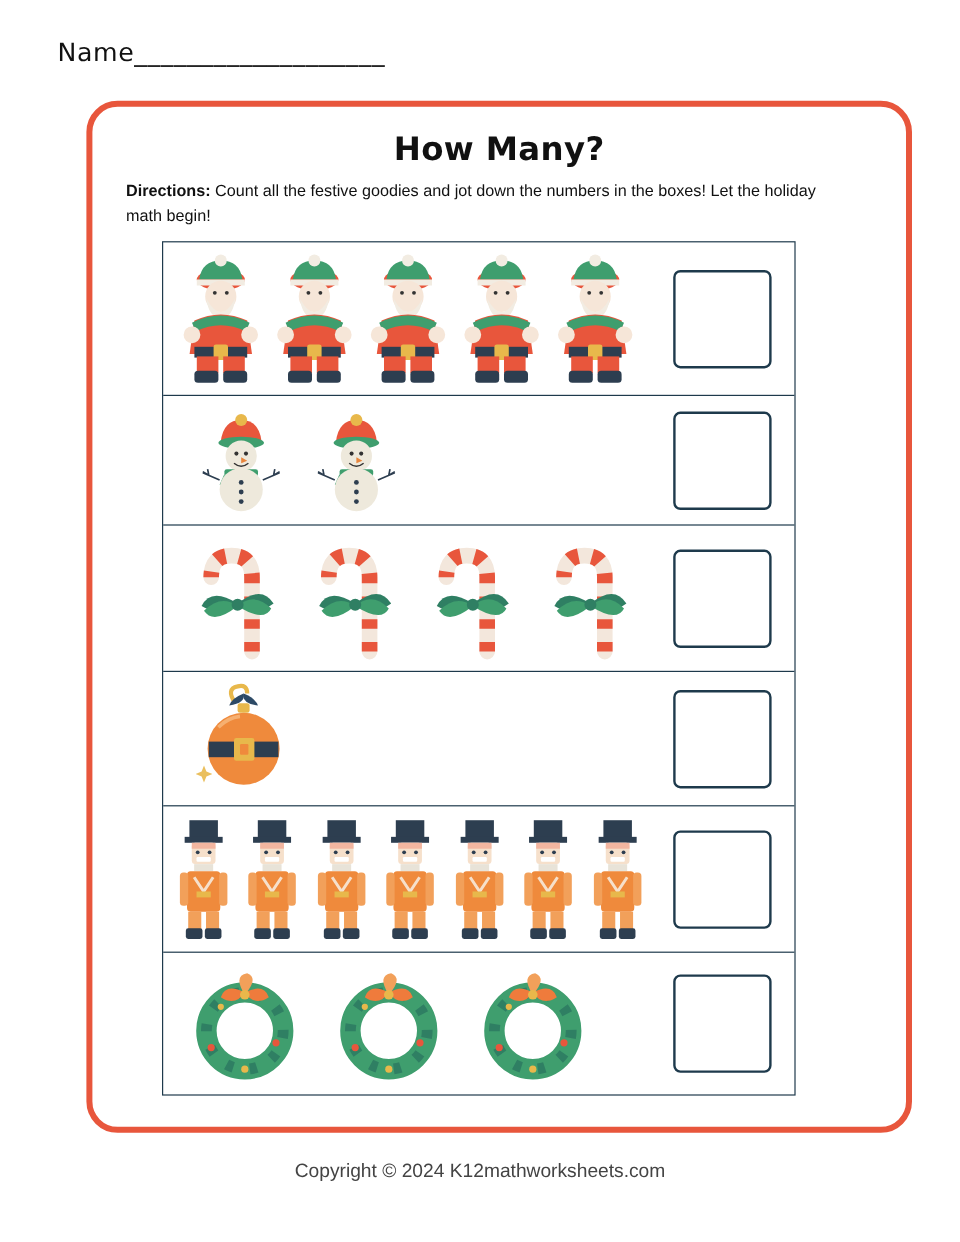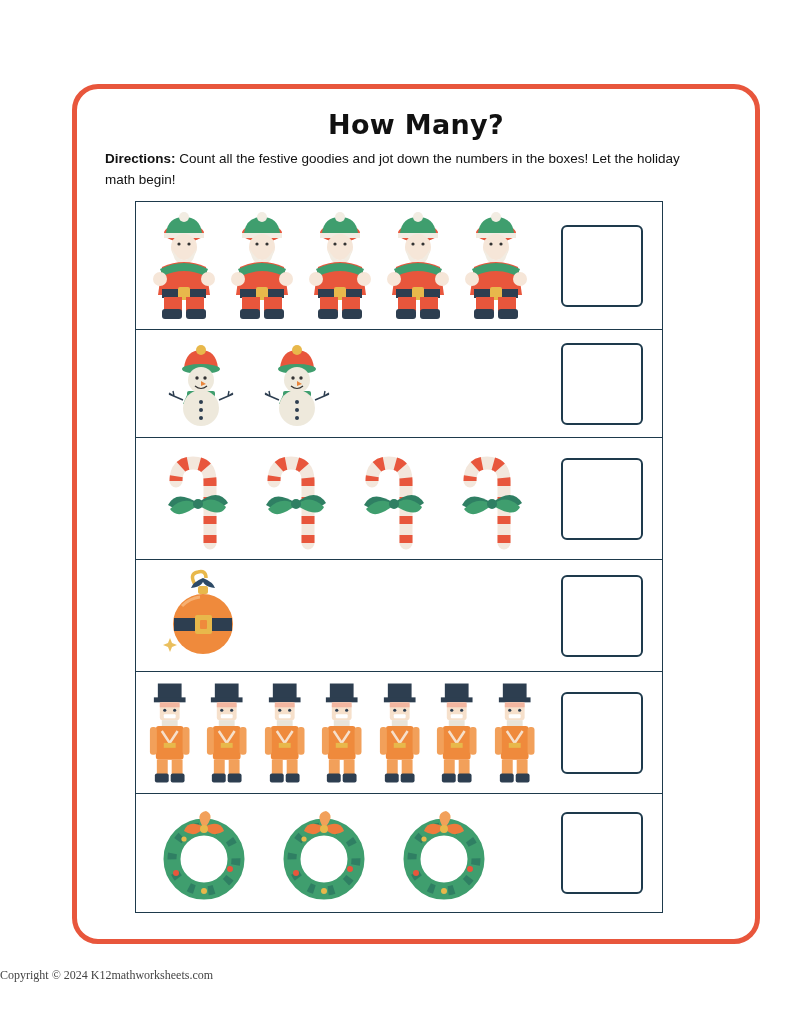--- a/index.html
+++ b/index.html
@@ -115,33 +115,34 @@
     border-radius: 6px;
     background: #fff;
     box-sizing: border-box;
   }
 
   .footer {
     position: absolute;
     left: 0;
     top: 968px;
     width: 100%;
-    text-align: left;
-    font-size: 12px;
+    text-align: center;
+    font-size: 16px;
     color: #444;
-    font-family: Liberation Serif, serif;
+    font-family: Liberation Sans, sans-serif;
   }
 
   .art { display: block; }
 </style>
 </head>
 <body>
 
 <div class="page">
 
+  <div class="name-line">Name___________________</div>
 
   <div class="frame">
 
     <div class="title">How Many?</div>
 
     <div class="directions">
       <b>Directions:</b><span> Count all the festive goodies and jot down the numbers in the boxes! Let the holiday math begin!</span>
     </div>
 
     <div class="table">

